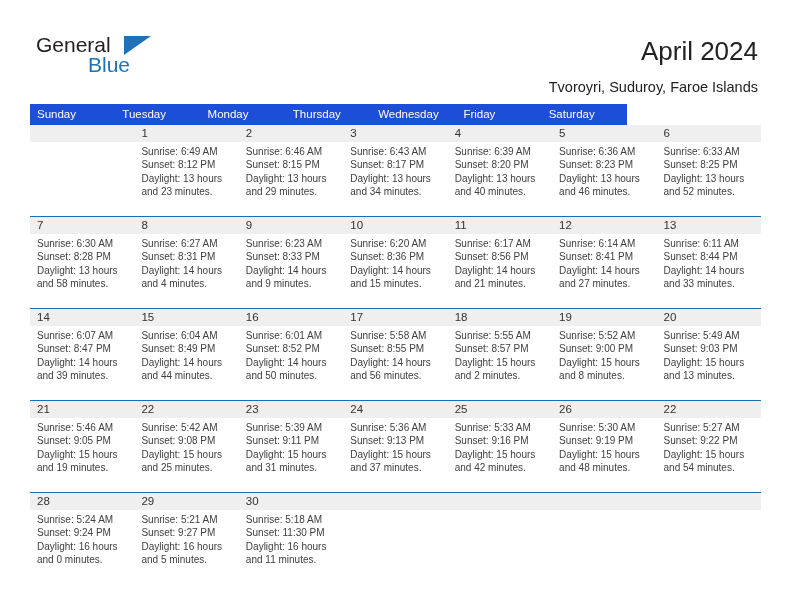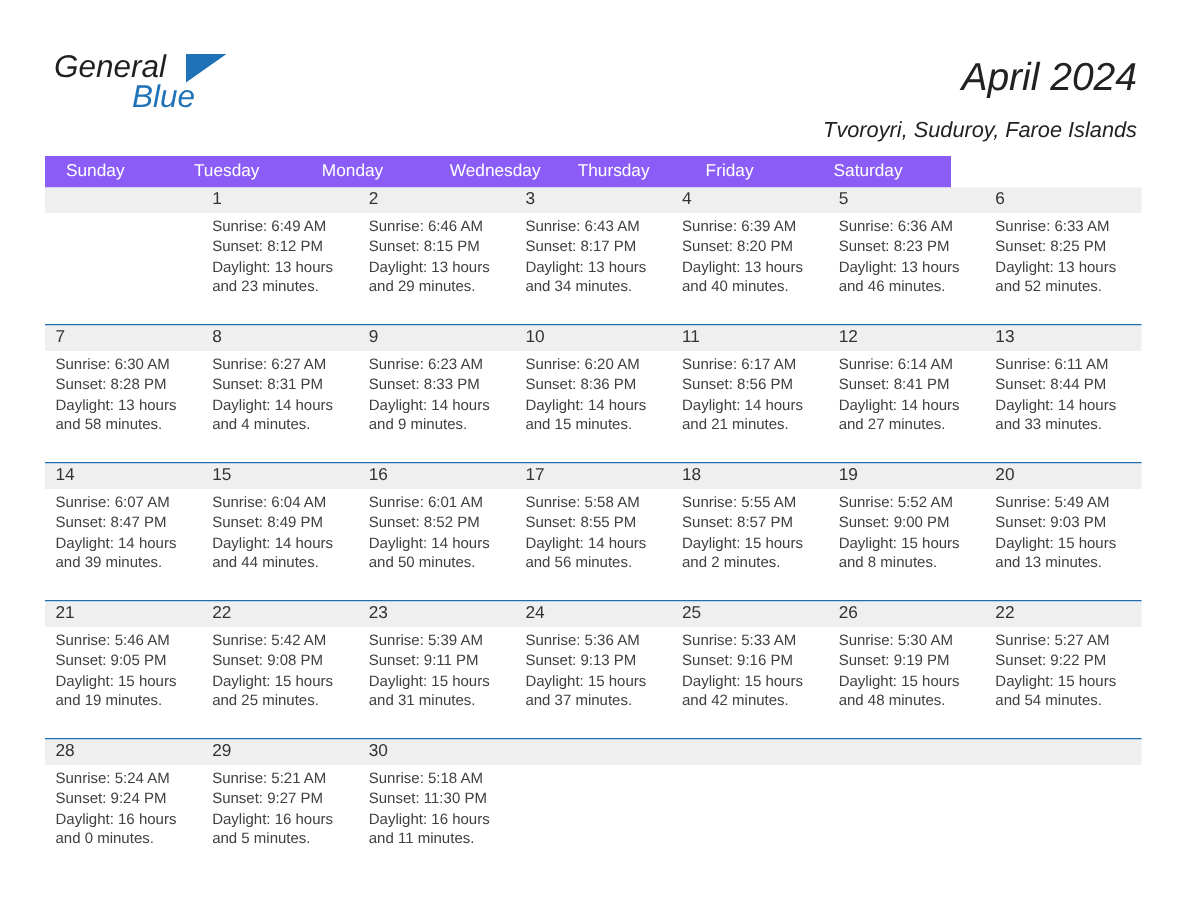--- a/index.html
+++ b/index.html
@@ -20,21 +20,20 @@
     box-sizing: border-box;
   }
 
   
   .header {
     position: absolute;
     left: 0;
     top: 0;
     width: 792px;
     height: 100px;
-    font-style: italic;
   }
   .logo {
     position: absolute;
     left: 36px;
     top: 34px;
     width: 130px;
     height: 48px;
   }
   .logo-general {
     position: absolute;
@@ -86,22 +85,21 @@
   .calendar {
     position: absolute;
     left: 30px;
     top: 104px;
     width: 731px;
   }
   .dow-row {
     display: flex;
     width: 597px;
     height: 21px;
-    background: #8b5cf6;
-    padding-left: 7px;
+    background: #1d4ed8;
   }
   .dow-cell {
     flex: 1 1 0;
     color: #ffffff;
     font-size: 11.5px;
     line-height: 21px;
     padding-left: 7px;
     box-sizing: border-box;
     white-space: nowrap;
   }
@@ -170,22 +168,22 @@
     </div>
     <div class="title">April 2024</div>
     <div class="subtitle">Tvoroyri, Suduroy, Faroe Islands</div>
   </div>
 
   <div class="calendar">
     <div class="dow-row" id="dow-row">
         <div class="dow-cell">Sunday</div>
         <div class="dow-cell">Tuesday</div>
         <div class="dow-cell">Monday</div>
+        <div class="dow-cell">Thursday</div>
         <div class="dow-cell">Wednesday</div>
-        <div class="dow-cell">Thursday</div>
         <div class="dow-cell">Friday</div>
         <div class="dow-cell">Saturday</div>
       </div>
     <div id="weeks-container">
         <div class="week">
           <div class="week-inner">
             <div class="daynum-band"></div>
             <div class="day-cell empty">
               <div class="day-num"></div>
               <div class="day-info"></div>

